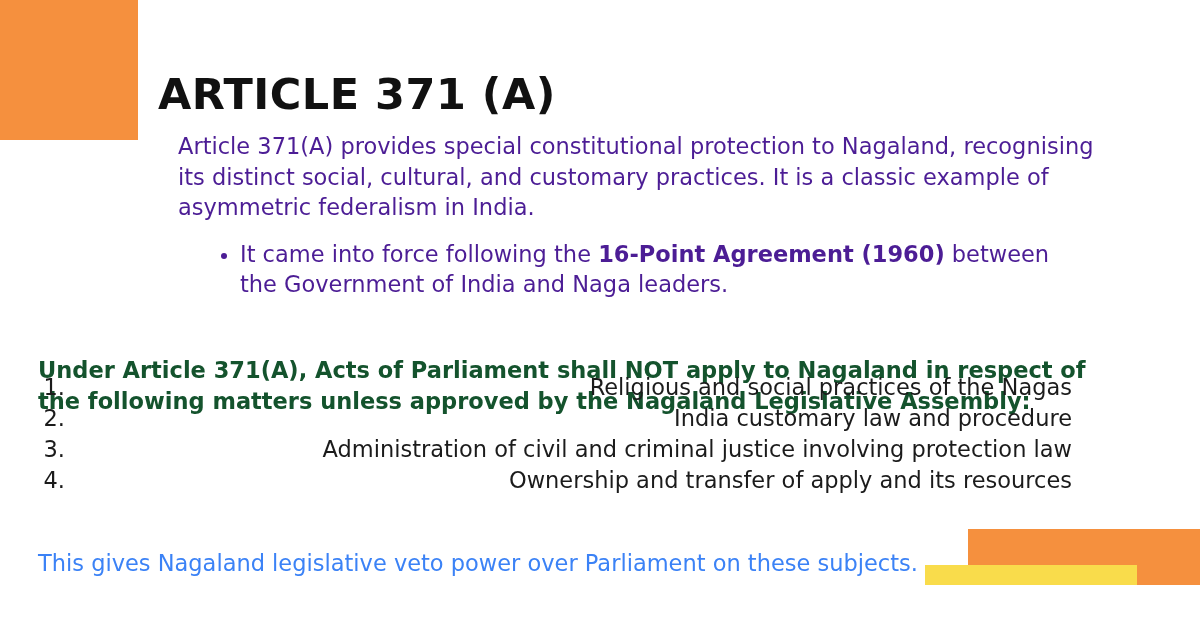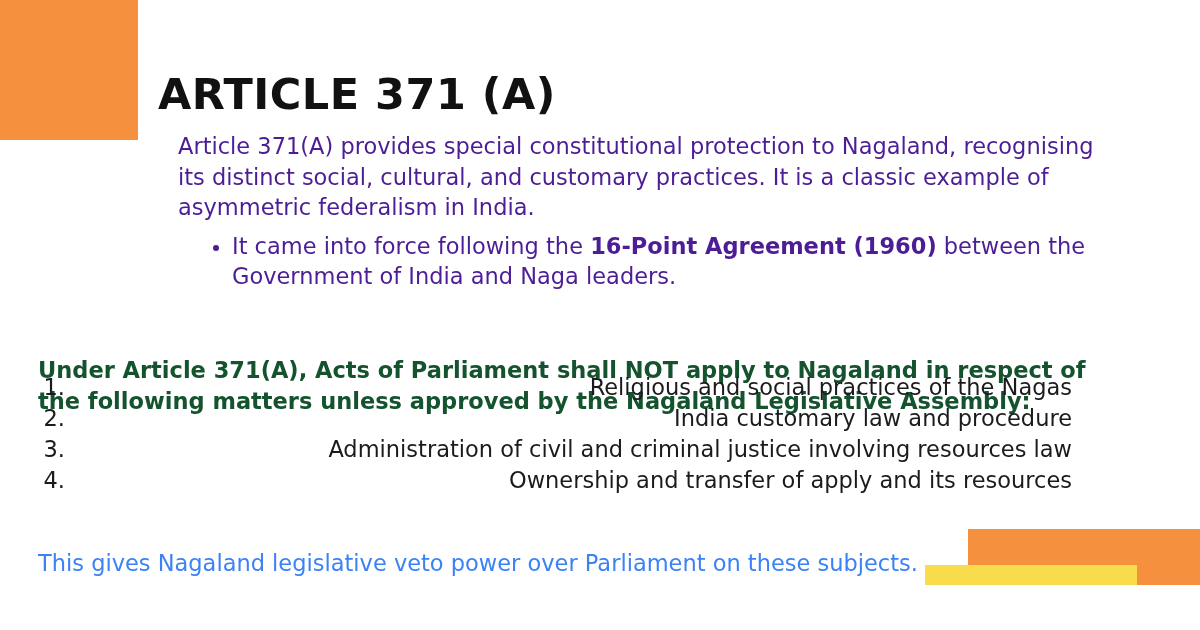--- a/index.html
+++ b/index.html
@@ -71,21 +71,21 @@
     position: absolute;
     left: 178px;
     top: 131px;
     width: 920px;
     font-size: 22.5px;
     line-height: 1.36;
     color: #4c1d95;
   }
 
   .intro-bullets {
-    margin: 8px;
+    margin: 16px;
     padding: 0 0 0 46px;
     list-style-type: disc;
   }
   .intro-bullets li {
     font-size: 22.5px;
     line-height: 1.36;
     margin-top: 2px;
   }
   .intro-bullets li::marker {
     font-size: 20px;
@@ -148,20 +148,20 @@
       <ul class="intro-bullets">
         <li><span>It came into force following the </span><b>16-Point Agreement (1960)</b><span> between the Government of India and Naga leaders.</span></li>
       </ul>
     </div>
 
     <p class="lead">Under Article 371(A), Acts of Parliament shall NOT apply to Nagaland in respect of the following matters unless approved by the Nagaland Legislative Assembly:</p>
 
     <ol class="numbered">
       <li>Religious and social practices of the Nagas</li>
       <li>India customary law and procedure</li>
-      <li>Administration of civil and criminal justice involving resources law</li>
+      <li>Administration of civil and criminal justice involving protection law</li>
       <li>Ownership and transfer of apply and its resources</li>
     </ol>
 
     <p class="closing">This gives Nagaland legislative veto power over Parliament on these subjects.</p>
 
   </div>
 </div>
 
 </body></html>

